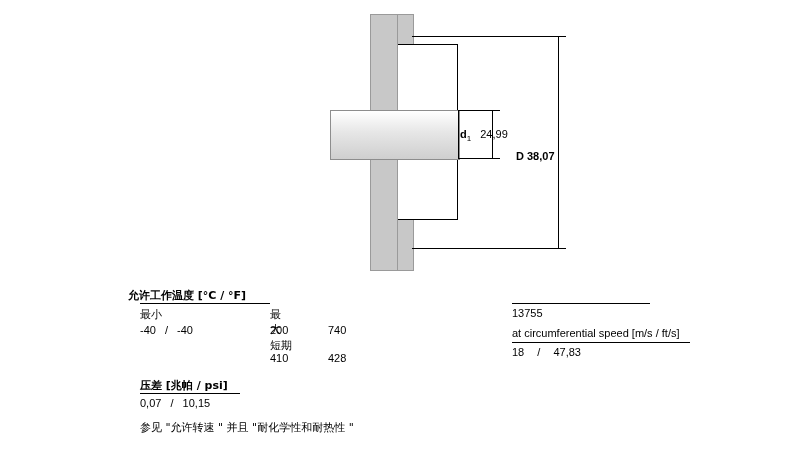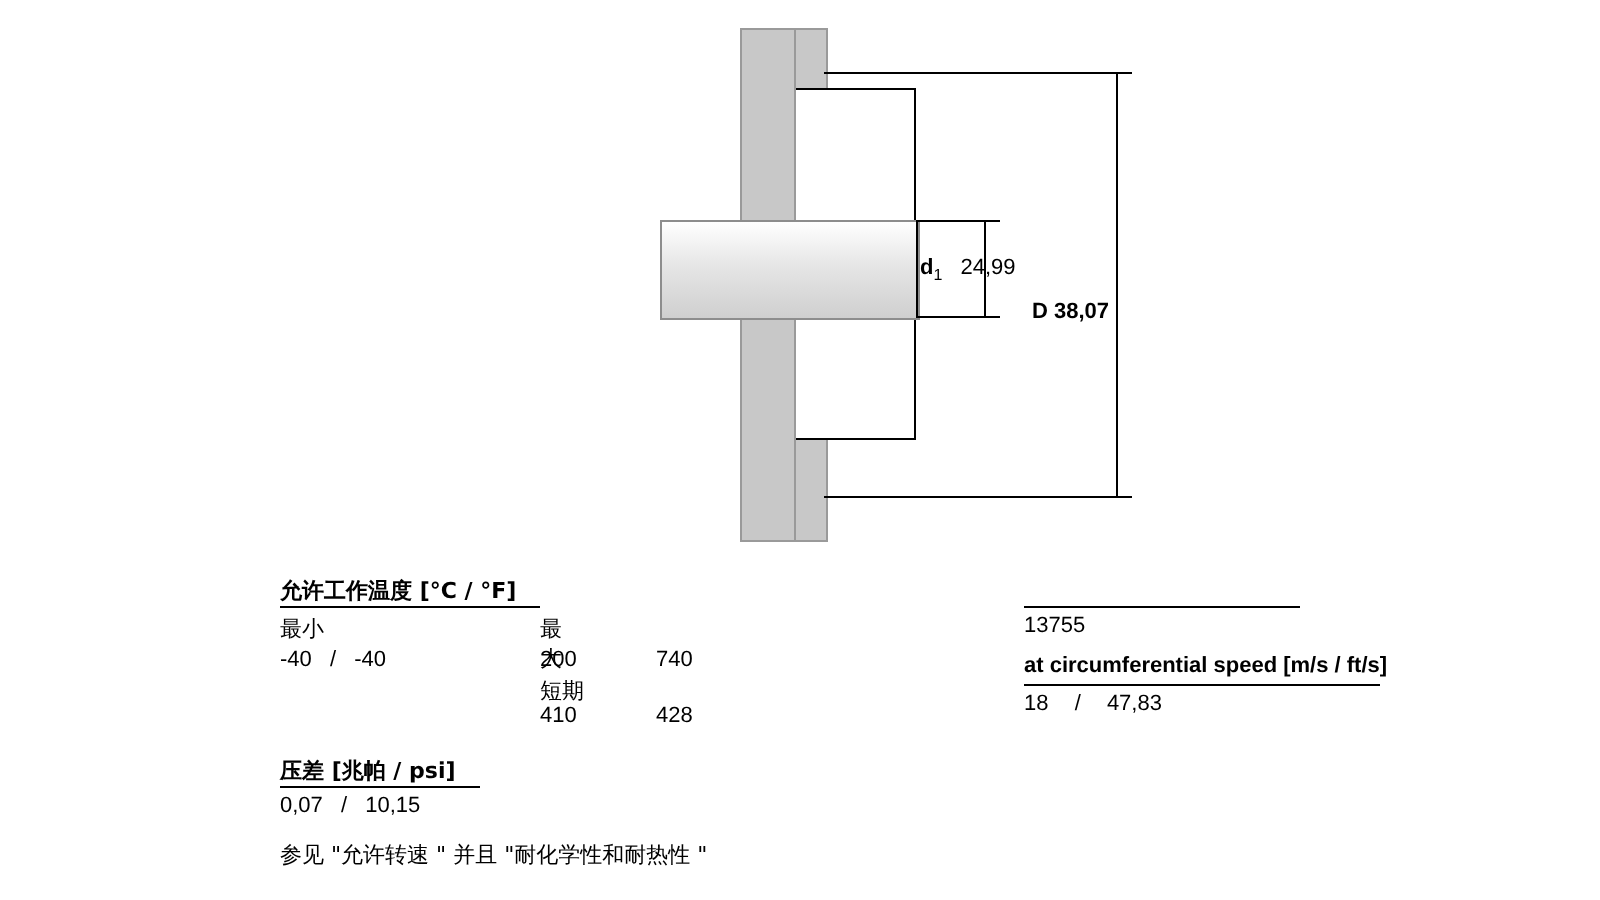--- a/index.html
+++ b/index.html
@@ -136,21 +136,21 @@
 
     <div class="abs" style="left:258px; top:22px; width:1px; height:212px; background:#000;"></div>
     <div class="tick-h" style="left:252px; top:22px; width:14px;"></div>
     <div class="tick-h" style="left:252px; top:234px; width:14px;"></div>
     <div class="abs" style="left:112px; top:22px; width:152px; height:1px; background:#000;"></div>
     <div class="abs" style="left:112px; top:234px; width:152px; height:1px; background:#000;"></div>
 
     <div class="abs" style="left:216px; top:104px; font-size:11px; font-weight:bold; white-space:nowrap;margin-top:32px;">D  38,07</div>
   </div>
 
-  <div class="block" style="left:140px; top:288px;">
+  <div class="block" style="left:128px; top:288px;">
     <div class="cn" style="font-weight:bold; font-size:11px; white-space:nowrap;">允许工作温度 [°C / °F]</div>
   </div>
   <div class="sep-line" style="left:140px; top:303px; width:130px;"></div>
 
   <div class="block" style="left:140px; top:307px;">
     <span class="cn">最小</span>
     <span class="cn" style="position:absolute; left:130px; top:0;">最大</span>
   </div>
 
   <div class="block" style="left:140px; top:324px;">
@@ -179,21 +179,21 @@
     <span style="margin:0 6px;">/</span>
     <span>10,15</span>
   </div>
 
   <div class="block cn" style="left:140px; top:420px; white-space:nowrap;">参见 "允许转速 " 并且 "耐化学性和耐热性 "</div>
 
   <div class="sep-line" style="left:512px; top:303px; width:138px;"></div>
   <div class="block" style="left:512px; top:307px;">13755</div>
 
   <div class="block" style="left:512px; top:327px;">
-    <div style="font-weight:bold; font-size:11px; white-space:nowrap;">at circumferential speed [m/s / ft/s]</div>
+    <div style="font-weight:normal; font-size:11px; white-space:nowrap;">at circumferential speed [m/s / ft/s]</div>
   </div>
   <div class="sep-line" style="left:512px; top:342px; width:178px;"></div>
   <div class="block" style="left:512px; top:346px;">
     <span>18</span>
     <span style="margin:0 10px;">/</span>
     <span>47,83</span>
   </div>
 
 </div>
 

